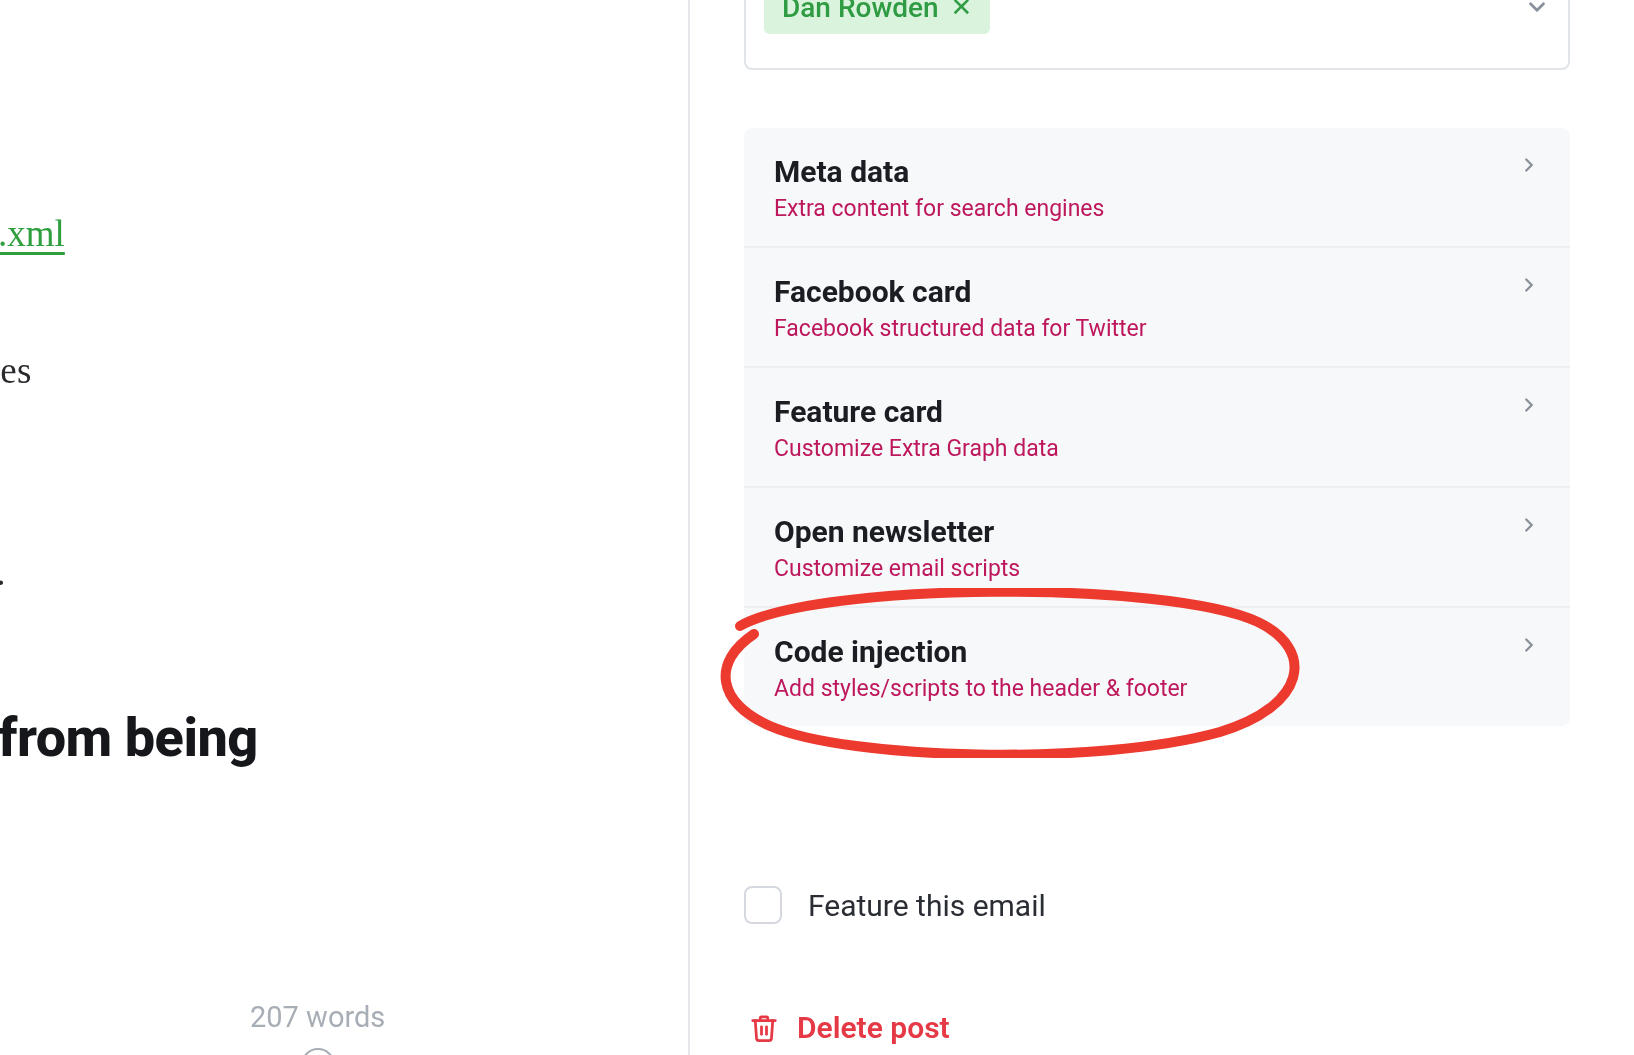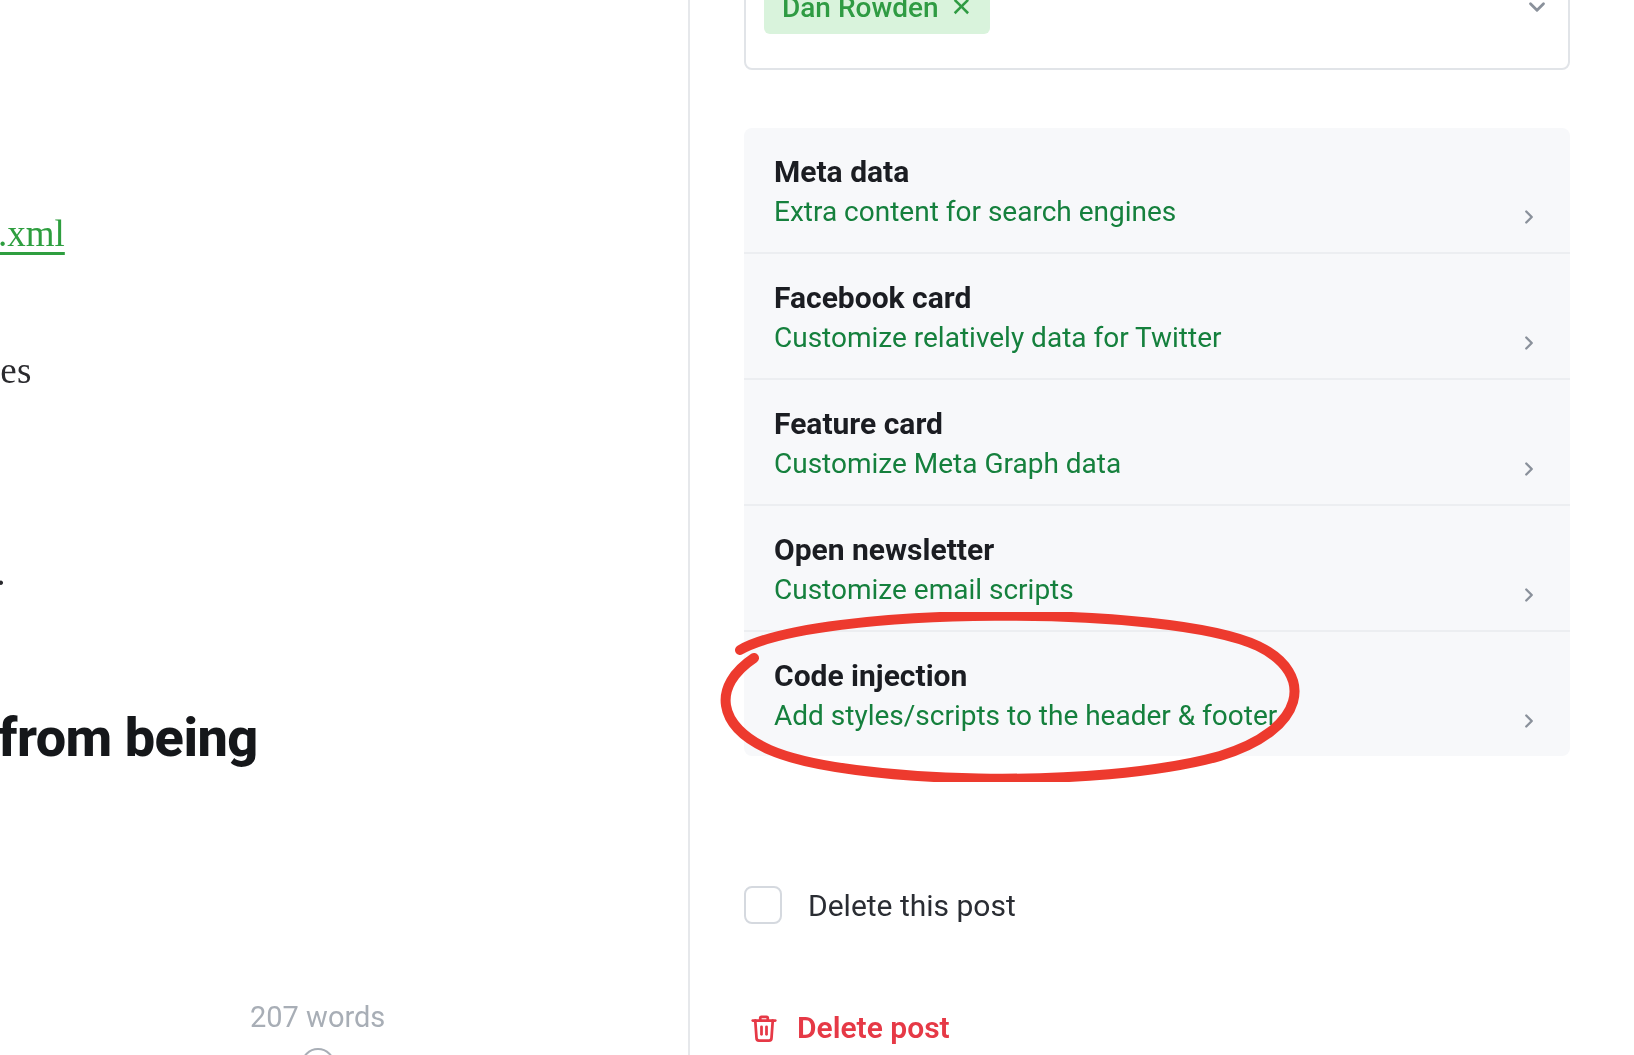--- a/index.html
+++ b/index.html
@@ -23,25 +23,25 @@
   .panel { position: absolute; left: 688px; top: 0; right: 0; bottom: 0; padding: 0 92px 0 56px; }
 
   
   .authors-box { position: absolute; top: -56px; left: 56px; right: 64px; height: 126px; border: 2px solid #e1e4e8; border-radius: 8px; background: #fff; padding: 14px 18px; display: flex; align-items: center; justify-content: space-between; }
   .chip { display: inline-flex; align-items: center; gap: 12px; background: #d9f3dc; color: #2f9b43; font-size: 28px; font-weight: 500; padding: 10px 18px; border-radius: 6px; }
   .chip .x { font-size: 26px; line-height: 1; }
   .chev-down { color: #8a919b; }
 
   
   .settings-list { position: absolute; top: 128px; left: 56px; right: 64px; border-radius: 8px; overflow: visible; }
-  .settings-item { display: flex; align-items: flex-end; justify-content: space-between; gap: 20px; padding: 26px 30px 24px 30px; background: #f7f8fa; border-bottom: 2px solid #eceef1; cursor: pointer; position: relative; }
+  .settings-item { display: flex; align-items: flex-start; justify-content: space-between; gap: 20px; padding: 26px 30px 24px 30px; background: #f7f8fa; border-bottom: 2px solid #eceef1; cursor: pointer; position: relative; }
   .settings-item:first-child { border-top-left-radius: 8px; border-top-right-radius: 8px; }
   .settings-item:last-child { border-bottom: none; border-bottom-left-radius: 8px; border-bottom-right-radius: 8px; }
   .settings-item .title { font-size: 30px; font-weight: 700; color: #1b1d22; margin-bottom: 6px; }
-  .settings-item .desc { font-size: 28px; color: #15803d; }
+  .settings-item .desc { font-size: 23px; color: #be185d; }
   .settings-item .chev { color: #8a919b; flex: 0 0 auto; }
 
   
   .highlight { position: absolute; pointer-events: none; z-index: 5; }
   .highlight svg { display: block; }
 
   
   .feature-row { position: absolute; top: 886px; left: 56px; display: flex; align-items: center; gap: 26px; }
   .checkbox { width: 38px; height: 38px; border: 2px solid #d5d9df; border-radius: 8px; background: #fff; }
   .feature-label { font-size: 30px; color: #2a2d33; }
@@ -93,32 +93,32 @@
         </div>
         <span class="chev">
           <svg width="22" height="22" viewBox="0 0 24 24" fill="none" stroke="currentColor" stroke-width="2.6" stroke-linecap="round" stroke-linejoin="round">
               <polyline points="9 18 15 12 9 6"></polyline>
             </svg>
         </span>
       </div>
       <div class="settings-item">
         <div>
           <div class="title">Facebook card</div>
-          <div class="desc">Customize relatively data for Twitter</div>
+          <div class="desc">Facebook structured data for Twitter</div>
         </div>
         <span class="chev">
           <svg width="22" height="22" viewBox="0 0 24 24" fill="none" stroke="currentColor" stroke-width="2.6" stroke-linecap="round" stroke-linejoin="round">
               <polyline points="9 18 15 12 9 6"></polyline>
             </svg>
         </span>
       </div>
       <div class="settings-item">
         <div>
           <div class="title">Feature card</div>
-          <div class="desc">Customize Meta Graph data</div>
+          <div class="desc">Customize Extra Graph data</div>
         </div>
         <span class="chev">
           <svg width="22" height="22" viewBox="0 0 24 24" fill="none" stroke="currentColor" stroke-width="2.6" stroke-linecap="round" stroke-linejoin="round">
               <polyline points="9 18 15 12 9 6"></polyline>
             </svg>
         </span>
       </div>
       <div class="settings-item">
         <div>
           <div class="title">Open newsletter</div>
@@ -144,21 +144,21 @@
         <div class="highlight" style="left:-46px; top:-20px;">
           <svg width="640" height="170" viewBox="0 0 640 170">
             <path d="M42 38 C 120 -6, 470 -8, 560 34 C 618 62, 608 118, 522 144 C 400 178, 150 172, 72 138 C 18 114, 14 74, 56 46" fill="none" stroke-width="10" stroke-linecap="round" stroke-linejoin="round" stroke="#ed3a2e"></path>
           </svg>
         </div>
       </div>
     </div>
 
     <div class="feature-row">
       <div class="checkbox" role="checkbox" aria-checked="false"></div>
-      <div class="feature-label">Delete this post</div>
+      <div class="feature-label">Feature this email</div>
     </div>
 
     <div class="delete-row">
       <span>
         <svg width="30" height="30" viewBox="0 0 24 24" fill="none" stroke="currentColor" stroke-width="2.2" stroke-linecap="round" stroke-linejoin="round">
           <polyline points="3 6 5 6 21 6"></polyline>
           <path d="M19 6l-1 14a2 2 0 0 1-2 2H8a2 2 0 0 1-2-2L5 6"></path>
           <path d="M10 11v6"></path>
             <path d="M14 11v6"></path>
           <path d="M9 6V4a1 1 0 0 1 1-1h4a1 1 0 0 1 1 1v2"></path>

